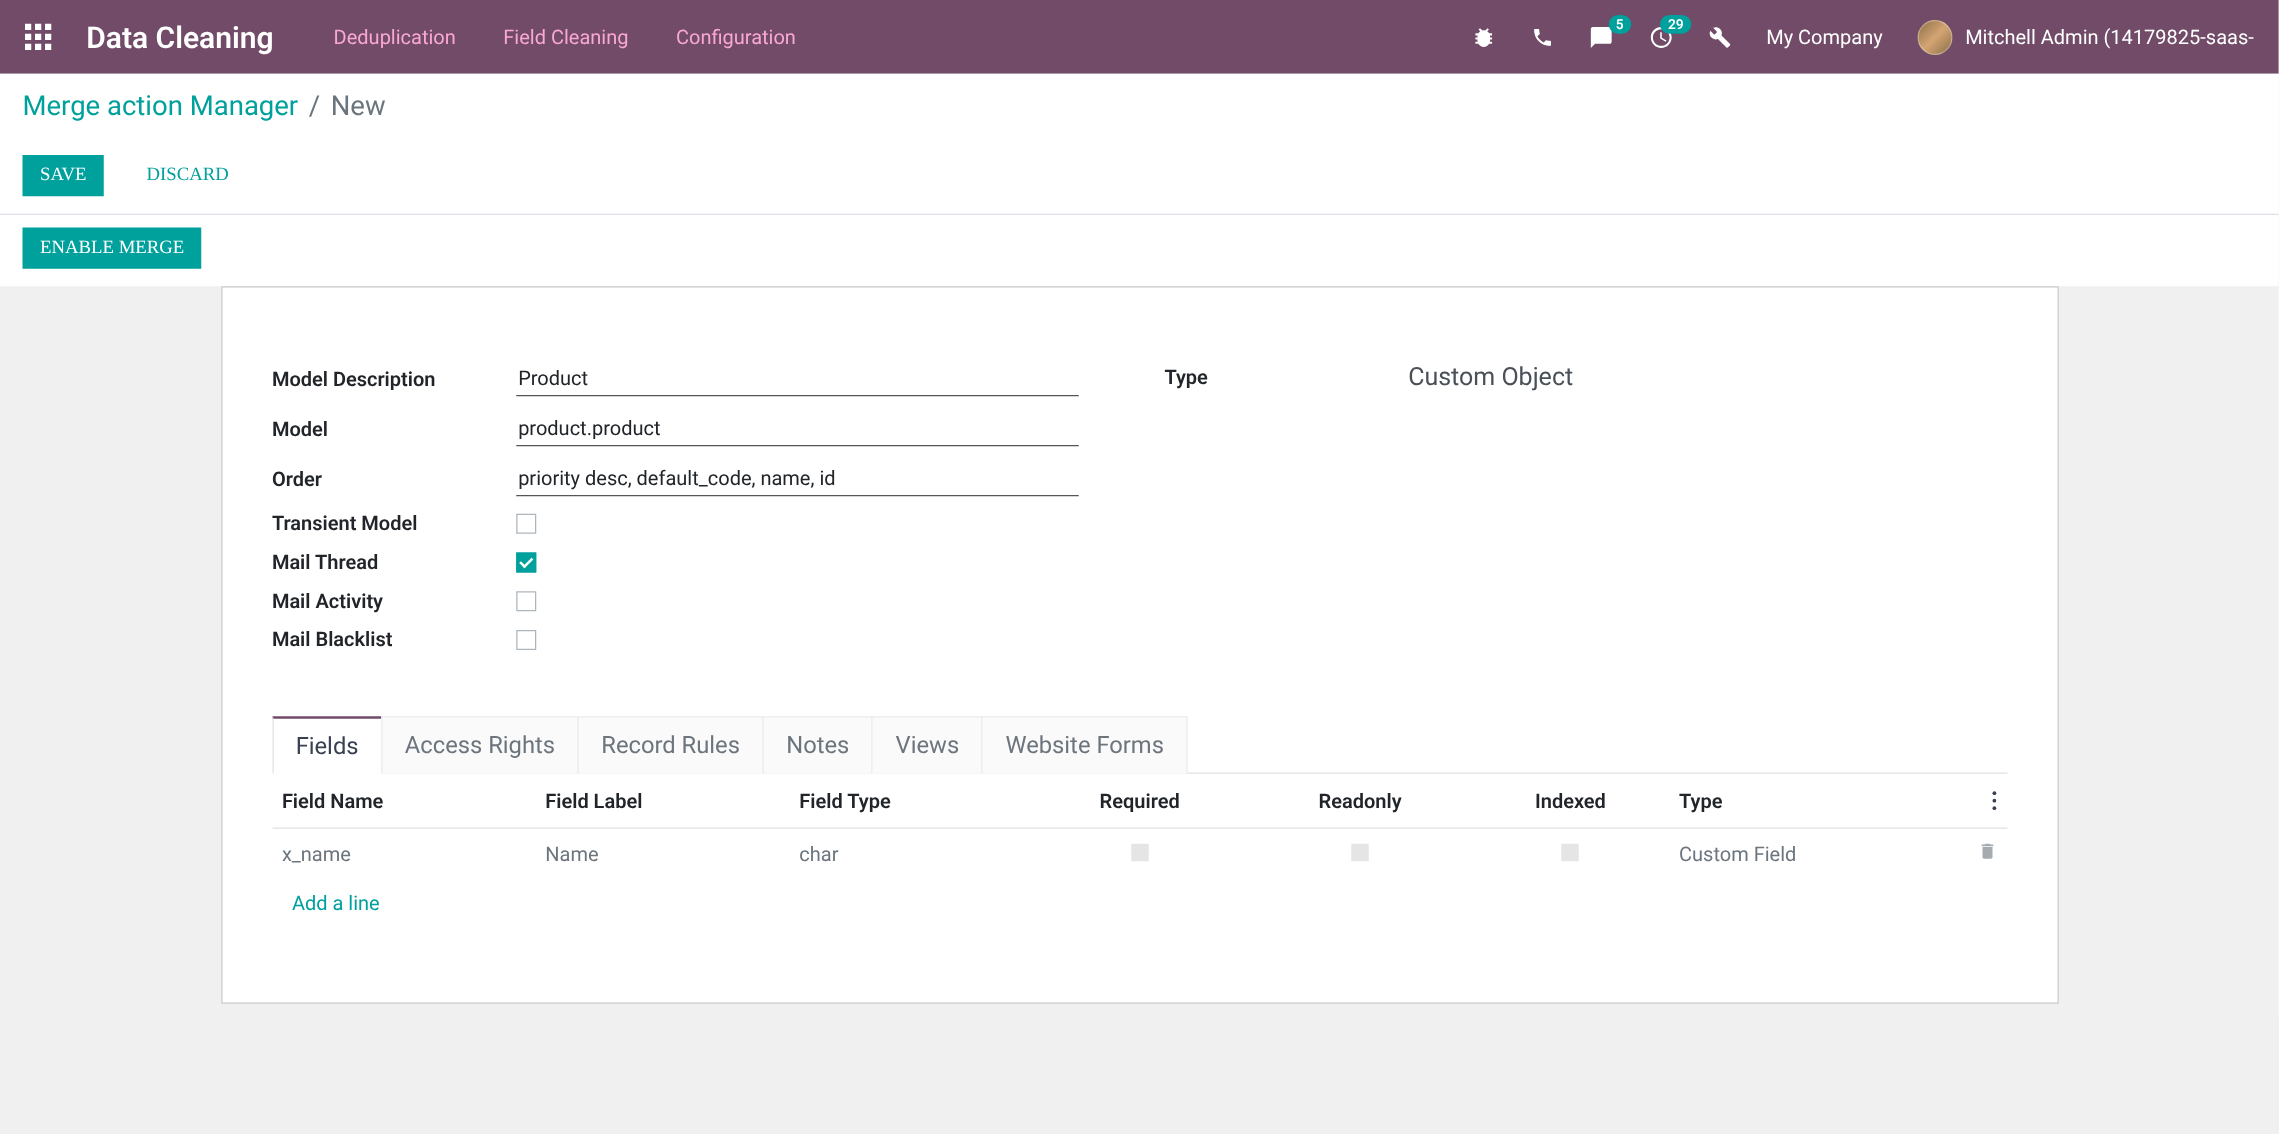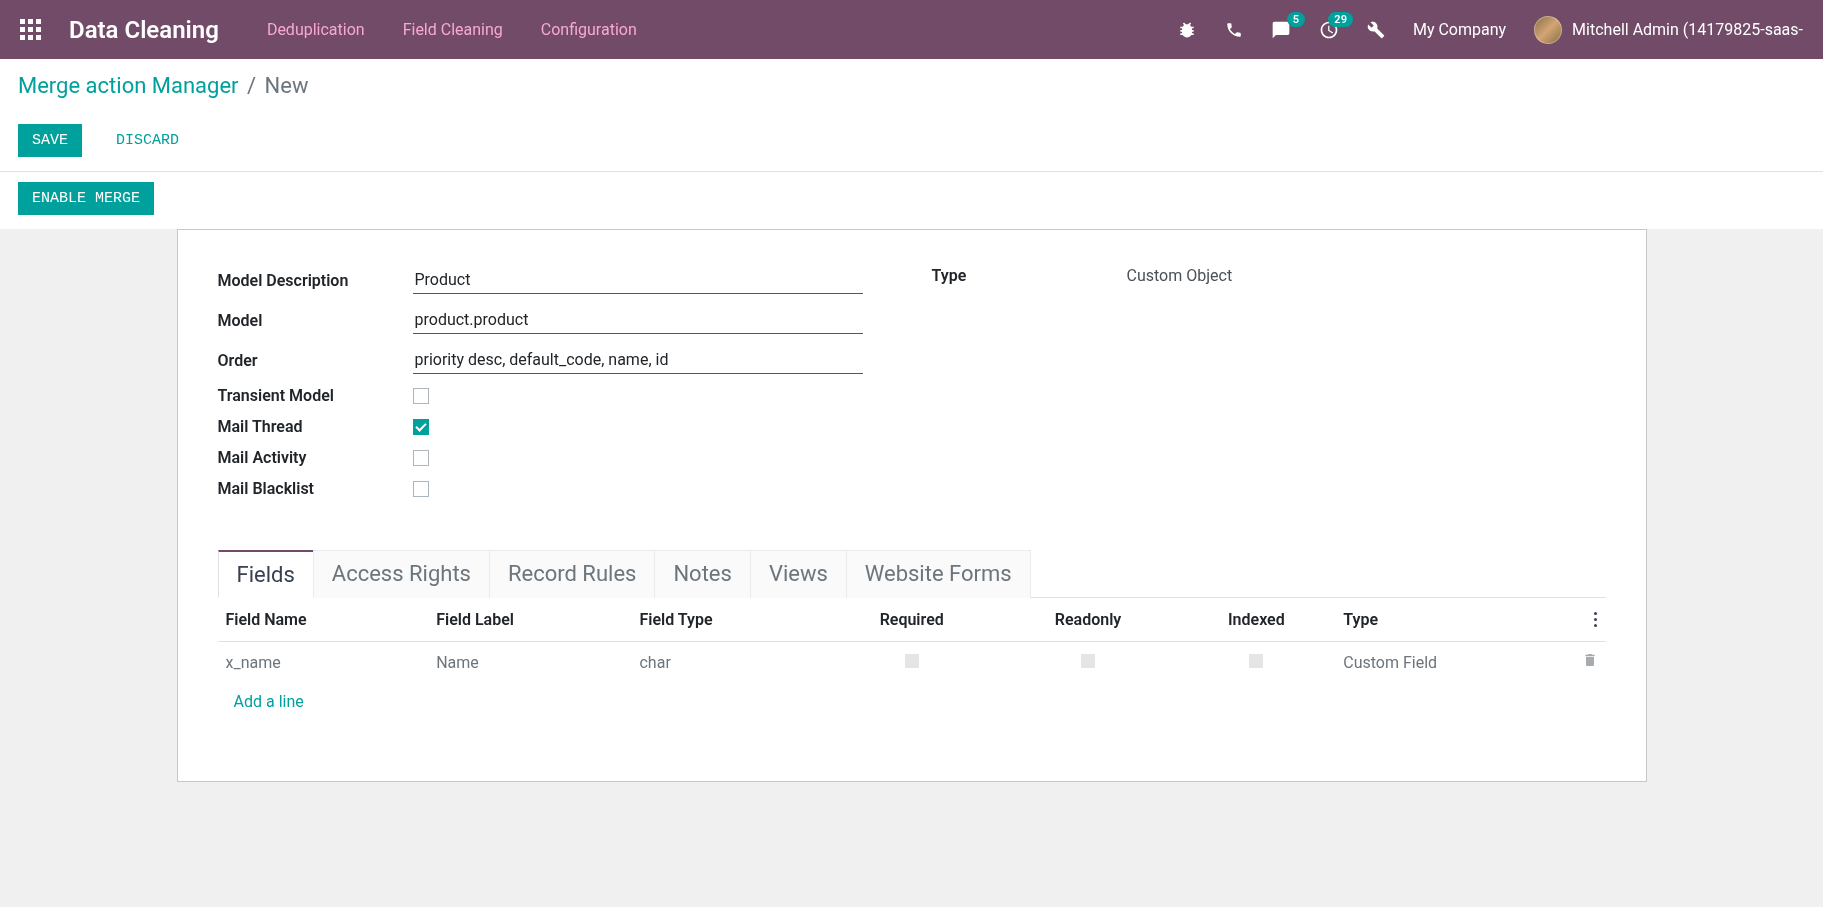--- a/index.html
+++ b/index.html
@@ -124,21 +124,21 @@
       display: flex;
       gap: 20px;
       align-items: center;
     }
     .btn {
       padding: 8px 14px;
       border: none;
       cursor: pointer;
       font-size: 15px;
       font-weight: 500;
-      font-family: Liberation Mono, monospace;
+      font-family: Liberation Serif, serif;
     }
     .btn-primary {
       background: #00A09D;
       color: white;
     }
     .btn-secondary {
       background: transparent;
       color: #00A09D;
     }
     .statusbar {
@@ -146,21 +146,21 @@
       padding: 10px 18px 14px;
     }
     .form-sheet-bg {
       padding: 0px 0 20px;
     }
     .form-sheet {
       background: white;
       max-width: 1470px;
       margin: 0 auto;
       border: 1px solid #c8c8c8;
-      padding: 36px 40px 60px;
+      padding: 59px 40px 60px;
     }
     .form-group {
       display: flex;
       gap: 40px;
     }
     .form-col {
       flex: 1;
     }
     .form-row {
       display: flex;
@@ -178,21 +178,21 @@
       border: none;
       border-bottom: 1px solid #555;
       padding: 4px 2px;
       font-size: 16px;
       font-family: inherit;
       color: #212529;
       max-width: 450px;
     }
     .form-value {
       color: #495057;
-      font-size: 16px;
+      font-size: 20px;
     }
     .checkbox {
       width: 16px;
       height: 16px;
       border: 1px solid #adb5bd;
       cursor: pointer;
       display: inline-flex;
       align-items: center;
       justify-content: center;
       background: white;
@@ -211,21 +211,21 @@
       margin-top: -2px;
     }
     .tabs {
       display: flex;
       margin-top: 40px;
       border-bottom: 1px solid #dee2e6;
     }
     .tab {
       padding: 10px 18px;
       cursor: pointer;
-      font-size: 22px;
+      font-size: 19px;
       color: #6c757d;
       border: 1px solid transparent;
       margin-bottom: -1px;
     }
     .tab.active {
       color: #374151;
       border: 1px solid #dee2e6;
       border-top: 2px solid #714B67;
       border-bottom: 1px solid white;
       background: white;

